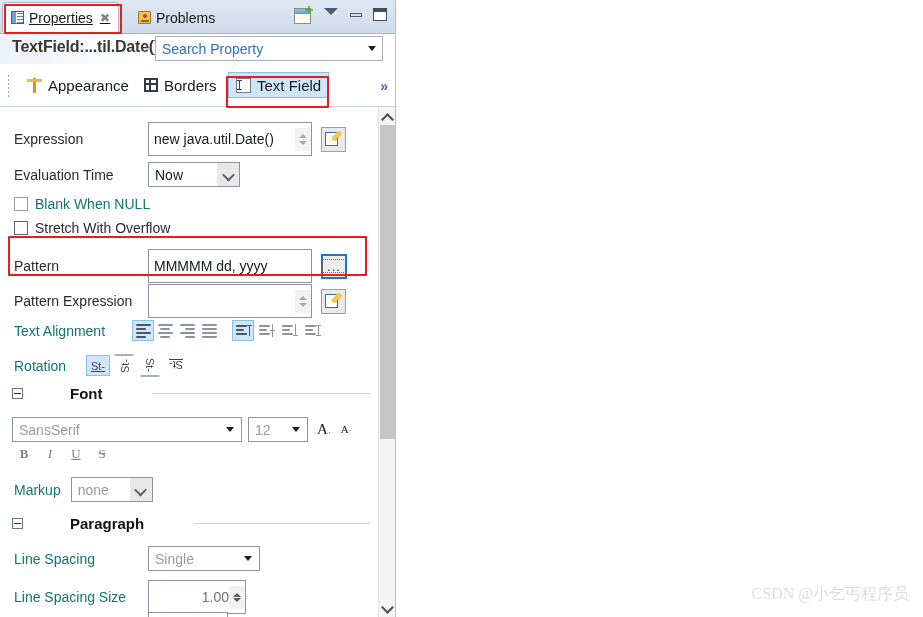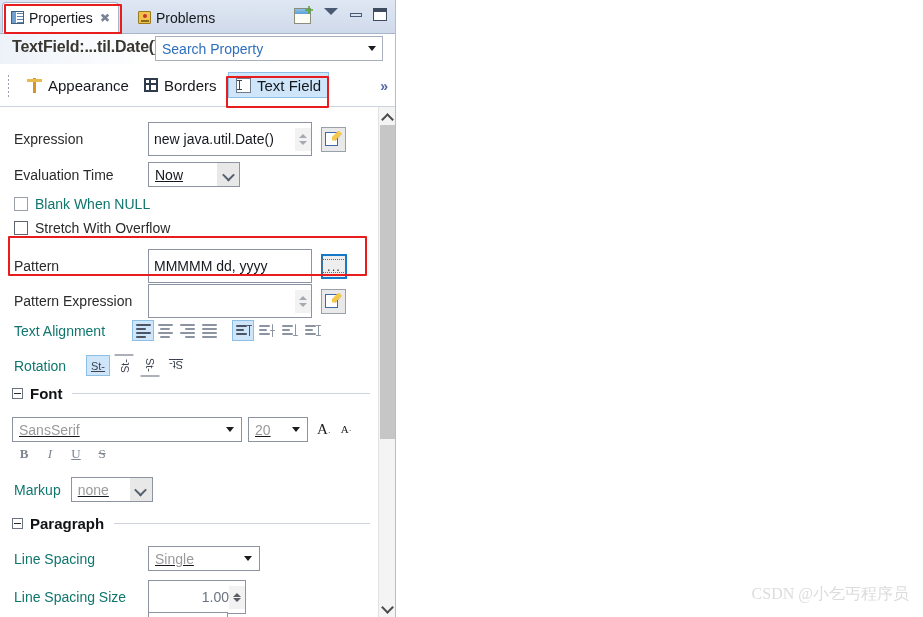--- a/index.html
+++ b/index.html
@@ -41,20 +41,21 @@
     font-size:14px;
     color:#16181c;
     cursor:default;
   }
   .tab.active{
     background:#ffffff;
     border:1px solid #a8b4c8;
     border-bottom:1px solid #ffffff;
     border-radius:4px 4px 0 0;
     left:2px;
+    text-decoration:underline;
   }
   .tab.inactive{ left:130px; color:#16181c; }
 
   .tab-close{
     font-size:12px;color:#7b8496;margin-left:2px;
     transform:scaleX(1.05);
   }
 
   
   .ic-props{
@@ -259,21 +260,21 @@
     width:26px;height:25px;background:#eeeeee;border:2px solid #1679c8;box-sizing:border-box;
     display:flex;align-items:center;justify-content:center;flex:none;
     font-size:13px;color:#333;letter-spacing:1px;line-height:8px;
   }
   .dotsbtn span{
     display:block;border:1px dotted #6b6b6b;padding:3px 4px 1px;
   }
   .combo{
     height:25px;background:#ffffff;border:1px solid #8d94a1;box-sizing:border-box;
     display:flex;align-items:center;
-    font-size:14px;color:#15181d;text-decoration:underline;
+    font-size:14px;color:#15181d;
   }
   .combo .cv{ padding:0 6px;flex:1;white-space:nowrap;overflow:hidden; }
   .combo .cv.dim{ color:#9a9a9a; }
   .combo .carr{
     width:22px;height:23px;background:#e8e8e8;
     display:flex;align-items:center;justify-content:center;flex:none;
   }
   .combo .carr.flat{ background:transparent; }
   .chev-dn{
     width:9px;height:6px;position:relative;
@@ -305,21 +306,21 @@
   .lines.dimc i{ background:#8d94a1; }
 
   .vline{ position:absolute;background:#6b7484; }
 
   .rot{
     font-size:11px;color:#3a4250;font-family:"Liberation Sans",sans-serif;
     display:flex;align-items:center;justify-content:center;width:100%;height:100%;
   }
 
   
-  .sech{ position:absolute;left:0;width:370px;display:flex;align-items:center; }
+  .sech{ position:absolute;left:0;width:370px;display:flex;align-items:center;gap:40px; }
   .sech .exp{
     width:11px;height:11px;border:1px solid #6b7280;box-sizing:border-box;
     display:flex;align-items:center;justify-content:center;background:#fff;
     margin-right:7px;flex:none;
   }
   .sech .exp:before{ content:"";width:7px;height:1px;background:#2b2b2b;display:block; }
   .sech .st{ font-size:15px;font-weight:bold;color:#101215;white-space:nowrap; }
   .sech .ln{ flex:1;height:1px;background:#cfd4dc;margin-left:10px; }
 
   .fmt{
@@ -587,21 +588,21 @@
       </div>
 
       <div class="row" style="top:310px;padding-left:12px;box-sizing:border-box;">
         <div class="combo" style="width:230px;">
           <span class="cv dim">SansSerif</span>
           <span class="carr flat">
             <span class="tri-dn"></span>
           </span>
         </div>
         <div class="combo" style="width:60px;margin-left:6px;">
-          <span class="cv dim">20</span>
+          <span class="cv dim">12</span>
           <span class="carr flat">
             <span class="tri-dn"></span>
           </span>
         </div>
         <span class="azbtn" style="margin-left:9px;font-size:15px;">
           <span>A</span>
             <sup style="font-size:9px;">·</sup>
         </span>
         <span class="azbtn" style="margin-left:10px;font-size:11px;">
           <span>A</span>

